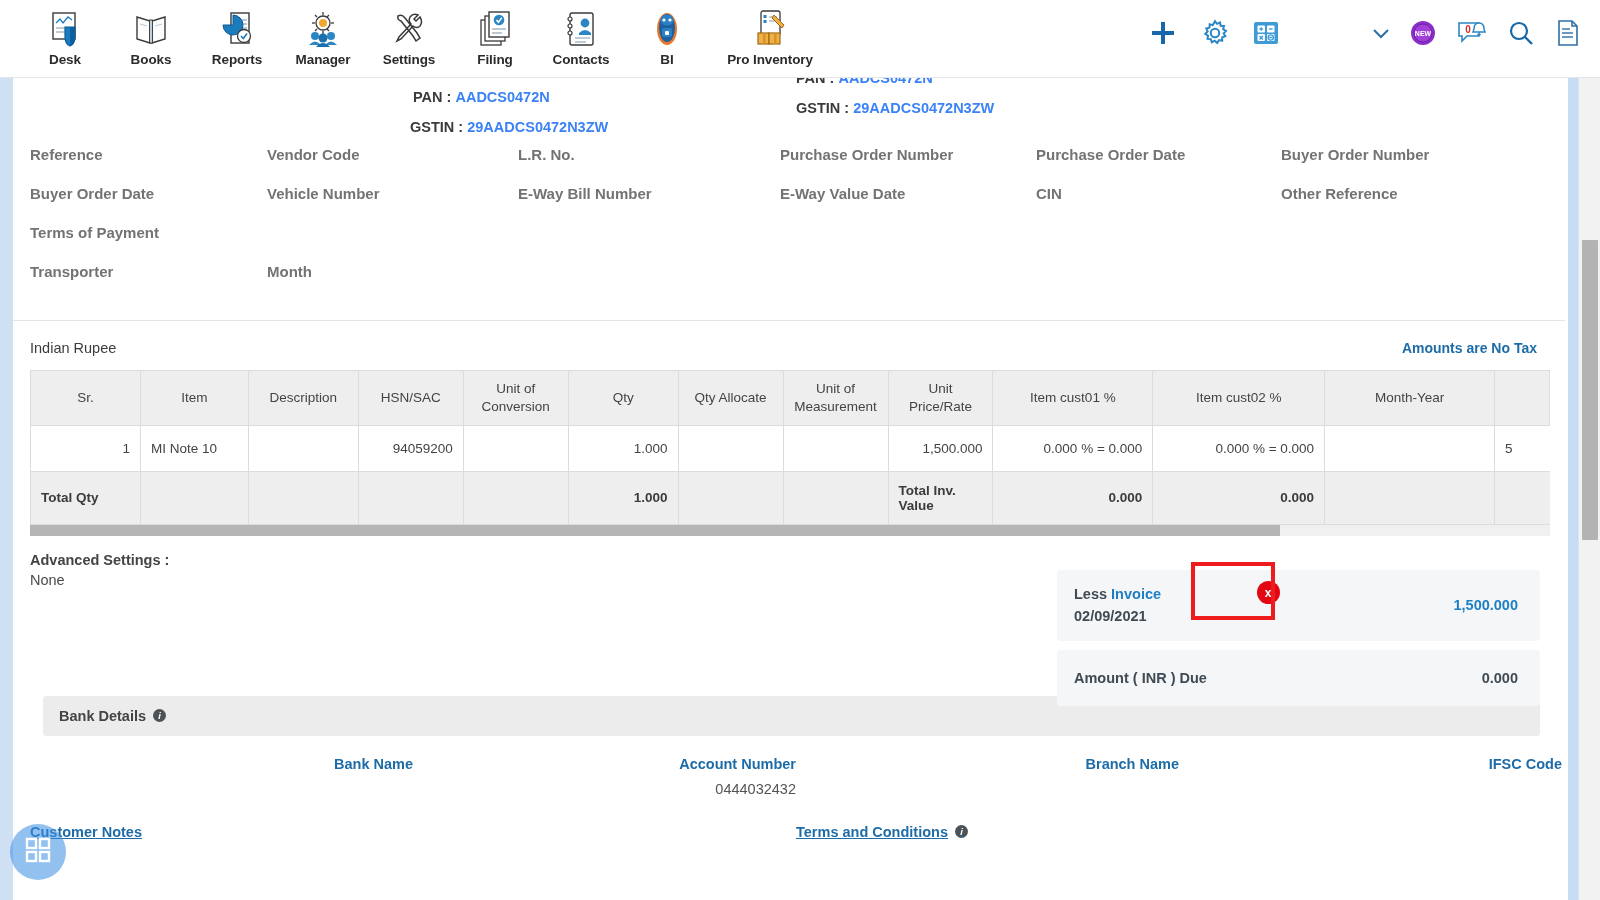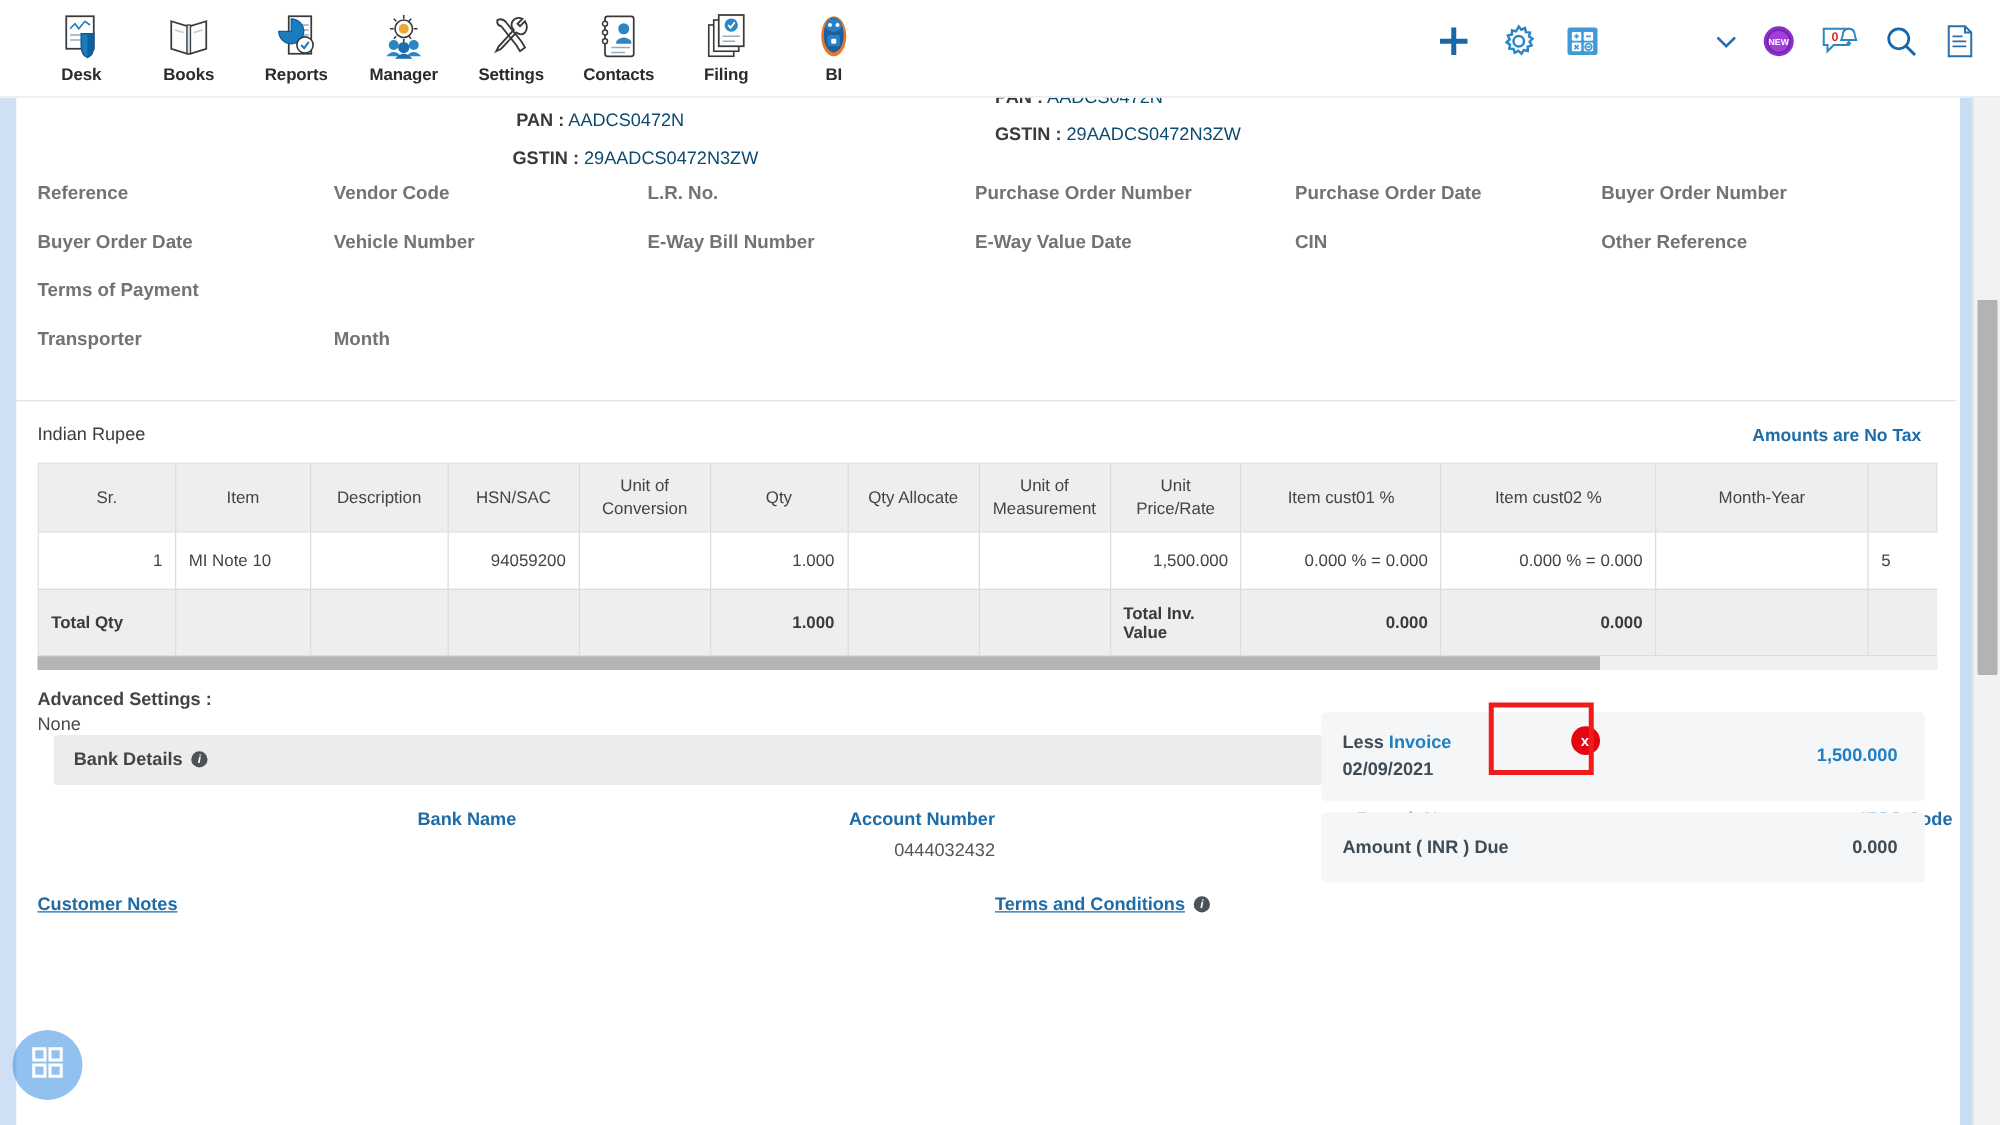--- a/index.html
+++ b/index.html
@@ -57,21 +57,21 @@
     position: absolute; left: 3px; top: 162px; width: 16px; height: 300px;
     background: #b3b3b3; border-radius: 1px;
   }
 
   .content { position: absolute; left: 13px; top: 0; width: 1552px; }
 
   
   .idblock { position: relative; height: 68px; }
   .idrow { position: absolute; font-size: 14.5px; white-space: nowrap; }
   .idlabel { font-weight: 700; color: #3a3a3a; }
-  .idval { color: #0c4a6e; font-weight: 400; }
+  .idval { color: #3b82f6; font-weight: 700; }
 
   
   .reffields { position: relative; padding: 0 0 18px 0; }
   .refrow { display: flex; height: 39px; align-items: flex-start; }
   .reflabel {
     color: #737373; font-weight: 700; font-size: 15px; white-space: nowrap;
     cursor: pointer;
   }
   .c1 { width: 254px; padding-left: 17px; }
   .c2 { width: 251px; }
@@ -264,65 +264,82 @@
               <path d="M31 8 L27 12 L25 10 L29 6 Q24 4 21 8 Q19 12 22 15 L10 28 L8 32 L12 30 L24 17 Q28 20 31 17 Q34 13 31 8 Z"></path>
             </g>
           </svg>
         </span>
         <span class="lbl">Settings</span>
       </div>
 
       <div class="nav-app">
         <span class="glyph">
           <svg width="40" height="40" viewBox="0 0 40 40">
+            <rect x="6" y="11" width="20" height="25" fill="#fff" stroke="#3a3a3a" stroke-width="1.3"></rect>
+            <rect x="10" y="7" width="20" height="25" fill="#fff" stroke="#3a3a3a" stroke-width="1.3"></rect>
+            <rect x="14" y="3" width="20" height="25" fill="#fff" stroke="#3a3a3a" stroke-width="1.4"></rect>
+            <circle cx="24" cy="11" r="5.3" fill="#2d86c4"></circle>
+            <polyline points="21.5,11 23.4,13.2 26.8,8.8" fill="none" stroke="#fff" stroke-width="1.5"></polyline>
+            <line x1="17" y1="20" x2="31" y2="20" stroke="#9ab" stroke-width="1.3"></line>
+            <line x1="17" y1="24" x2="27" y2="24" stroke="#9ab" stroke-width="1.3"></line>
+          </svg>
+        </span>
+        <span class="lbl">Filing</span>
+      </div>
+
+      <div class="nav-app">
+        <span class="glyph">
+          <svg width="40" height="40" viewBox="0 0 40 40">
             <rect x="9" y="4" width="23" height="32" rx="2" fill="#fff" stroke="#3a3a3a" stroke-width="1.4"></rect>
             <circle cx="24" cy="14" r="4.4" fill="#2d86c4"></circle>
             <path d="M18 24 Q24 18 30 24 L30 26 L18 26 Z" fill="#2d86c4"></path>
             <line x1="14" y1="29" x2="29" y2="29" stroke="#9ab" stroke-width="1.2"></line>
             <line x1="14" y1="33" x2="25" y2="33" stroke="#9ab" stroke-width="1.2"></line>
             <g stroke="#3a3a3a" stroke-width="1.2" fill="#fff">
               <circle cx="9" cy="10" r="2"></circle>
                 <circle cx="9" cy="17" r="2"></circle>
                 <circle cx="9" cy="24" r="2"></circle>
             </g>
           </svg>
         </span>
         <span class="lbl">Contacts</span>
       </div>
 
       <div class="nav-app">
         <span class="glyph">
           <svg width="40" height="40" viewBox="0 0 40 40">
-            <rect x="6" y="11" width="20" height="25" fill="#fff" stroke="#3a3a3a" stroke-width="1.3"></rect>
-            <rect x="10" y="7" width="20" height="25" fill="#fff" stroke="#3a3a3a" stroke-width="1.3"></rect>
-            <rect x="14" y="3" width="20" height="25" fill="#fff" stroke="#3a3a3a" stroke-width="1.4"></rect>
-            <circle cx="24" cy="11" r="5.3" fill="#2d86c4"></circle>
-            <polyline points="21.5,11 23.4,13.2 26.8,8.8" fill="none" stroke="#fff" stroke-width="1.5"></polyline>
-            <line x1="17" y1="20" x2="31" y2="20" stroke="#9ab" stroke-width="1.3"></line>
-            <line x1="17" y1="24" x2="27" y2="24" stroke="#9ab" stroke-width="1.3"></line>
-          </svg>
-        </span>
-        <span class="lbl">Filing</span>
-      </div>
-
-      <div class="nav-app">
-        <span class="glyph">
-          <svg width="40" height="40" viewBox="0 0 40 40">
             <ellipse cx="20" cy="20" rx="10" ry="16" fill="#e8792c"></ellipse>
             <ellipse cx="20" cy="19" rx="8" ry="14" fill="#1f5f9e"></ellipse>
             <ellipse cx="20" cy="11" rx="6.5" ry="5.5" fill="#2b7fc4"></ellipse>
             <circle cx="17" cy="11" r="1.6" fill="#fff"></circle>
               <circle cx="23" cy="11" r="1.6" fill="#fff"></circle>
             <rect x="15" y="19" width="10" height="9" rx="2" fill="#2b7fc4"></rect>
             <rect x="18" y="22" width="4" height="4" rx="1" fill="#fff"></rect>
           </svg>
         </span>
         <span class="lbl">BI</span>
       </div>
 
+      <div class="nav-app wide">
+        <span class="glyph">
+          <svg width="40" height="40" viewBox="0 0 40 40">
+            <rect x="11" y="2" width="19" height="24" rx="2" fill="#fff" stroke="#3a3a3a" stroke-width="1.3"></rect>
+            <line x1="19" y1="8" x2="27" y2="8" stroke="#9ab" stroke-width="1.2"></line>
+            <line x1="19" y1="12" x2="27" y2="12" stroke="#9ab" stroke-width="1.2"></line>
+            <rect x="13.5" y="6" width="3" height="3" fill="#2b7fc4"></rect>
+            <rect x="13.5" y="11" width="3" height="3" fill="#2b7fc4"></rect>
+            <rect x="8" y="24" width="11" height="11" fill="#f0b04a" stroke="#a06a12" stroke-width="1.2"></rect>
+            <rect x="19" y="24" width="11" height="11" fill="#f0b04a" stroke="#a06a12" stroke-width="1.2"></rect>
+            <rect x="13" y="24" width="2.6" height="11" fill="#d89326"></rect>
+            <rect x="24" y="24" width="2.6" height="11" fill="#d89326"></rect>
+            <path d="M24 6 L34 16 L32 19 L22 9 Z" fill="#f0b04a" stroke="#a06a12" stroke-width="1"></path>
+          </svg>
+        </span>
+        <span class="lbl">Pro Inventory</span>
+      </div>
     </div>
 
     <div class="nav-right">
       <span class="nav-ic" style="margin-right:22px;">
         <svg width="30" height="30" viewBox="0 0 30 30">
           <path d="M13 4 h4 v9 h9 v4 h-9 v9 h-4 v-9 h-9 v-4 h9 z" fill="#1867a8"></path>
         </svg>
       </span>
       <span class="nav-ic" style="margin-right:22px;">
         <svg width="30" height="30" viewBox="0 0 30 30">
@@ -543,21 +560,21 @@
           </div>
           <div class="annot"></div>
           <span class="amt">1,500.000</span>
         </div>
         <div class="totbox">
           <span class="lft">Amount ( INR ) Due</span>
           <span class="amt dark">0.000</span>
         </div>
       </div>
 
-      <div style="">
+      <div style="margin-top:108px;">
         <div class="bankbar">
           <span>Bank Details</span>
           <span class="infoic">i</span>
         </div>
         <div class="bankgrid">
           <div class="bankcol">
             <div class="bl">Bank Name</div>
           </div>
           <div class="bankcol">
             <div class="bl">Account Number</div>

